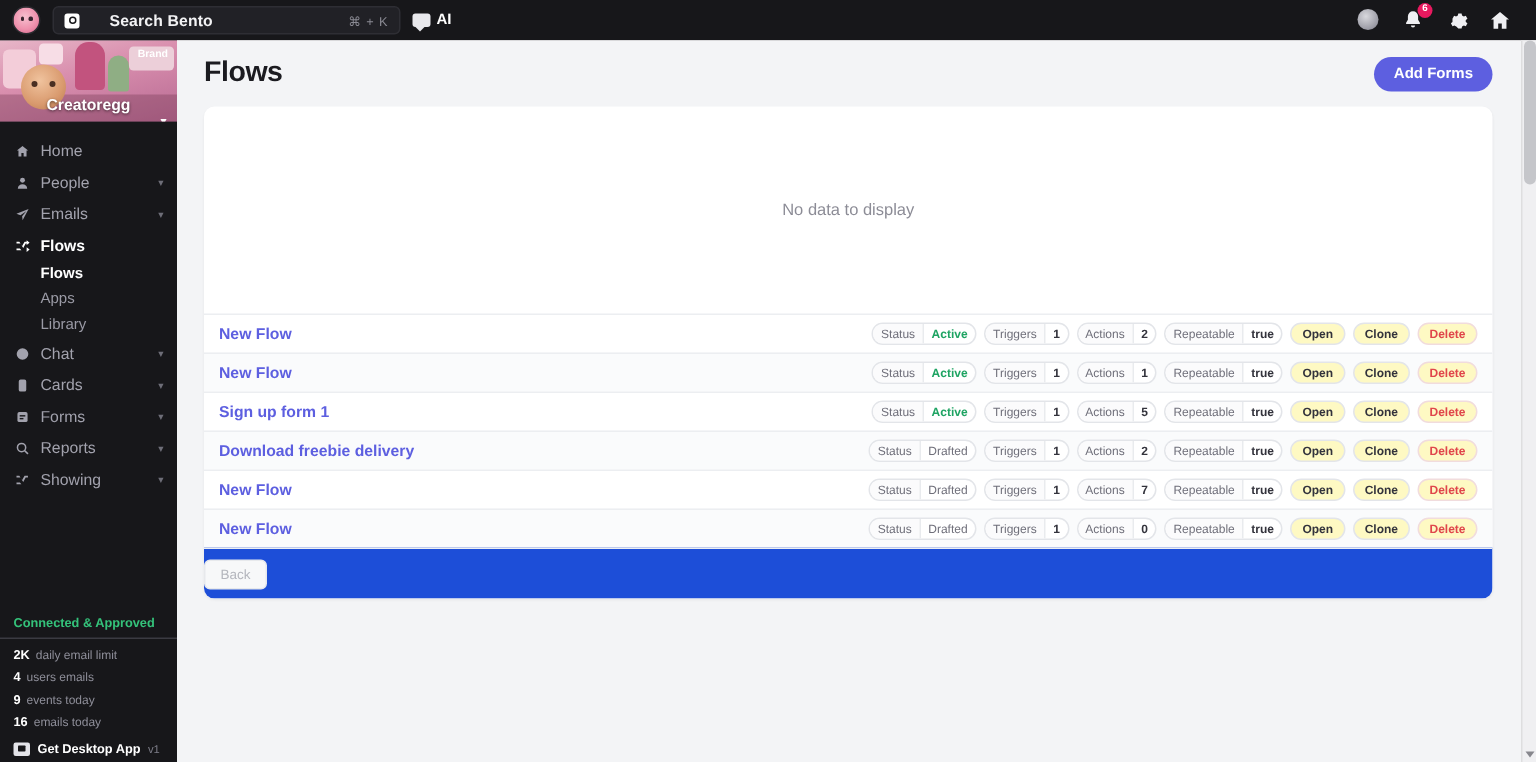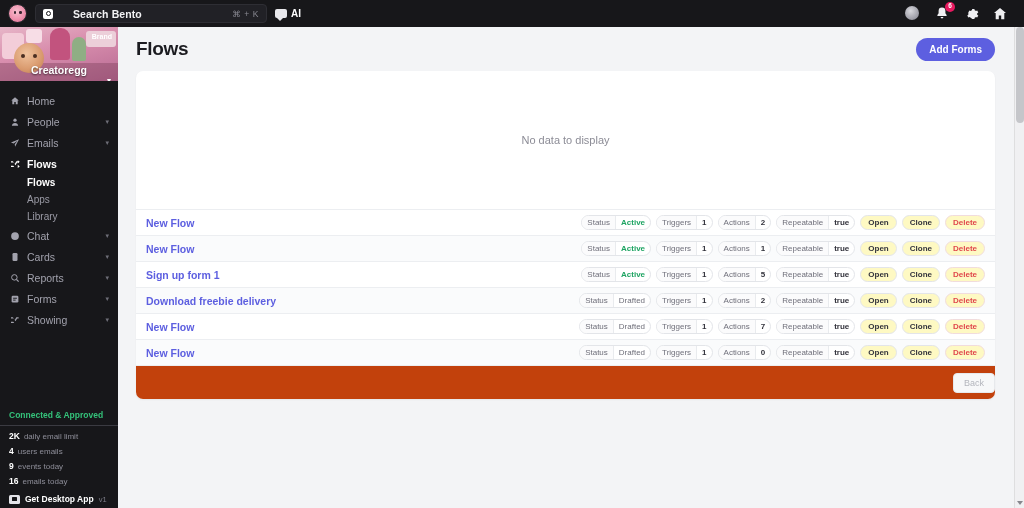--- a/index.html
+++ b/index.html
@@ -179,22 +179,22 @@
   }
   .pill-v.active { color: #1fa463; }
   .pill-v.drafted { color: #6f6f7a; font-weight: normal; }
   .btn-sm {
     border: 1px solid #e3e5e9; border-radius: 10px; height: 15px; padding: 0 7px;
     background: #fef9c3; font-size: 8px; color: #33333c; font-weight: bold;
     display: flex; align-items: center; cursor: pointer;
   }
   .btn-sm.danger { color: #e0464b; border-color: #f1dcdd; }
   .pager {
-    height: 34px; display: flex; align-items: center; justify-content: flex-end;
-    border-top: 1px solid #eceef1; background: #c2410c;
+    height: 34px; display: flex; align-items: center; justify-content: flex-start;
+    border-top: 1px solid #eceef1; background: #1d4ed8;
   }
   .back-btn {
     border: 1px solid #e7e9ec; background: #f7f8f9; color: #b4b6bd; font-size: 9px;
     border-radius: 4px; padding: 4px 10px; cursor: default;
   }
   .showing {
     text-align: right; color: #6f6f7a; font-size: 10px; padding: 11px 0 0 0;
   }
 
   
@@ -341,37 +341,37 @@
                 <rect x="4" y="1.6" width="8" height="12.8" rx="2"></rect>
               </svg>
             </span>
           <span>Cards</span>
           <span class="nav-chev">▾</span>
         </div>
 
         <div class="nav-item">
           <span class="nav-ico">
               <svg viewBox="0 0 16 16">
-                <circle cx="7" cy="7" r="4.4" fill="none" stroke="currentColor" stroke-width="1.6"></circle>
-                <path d="M10.4 10.4l3.4 3.4" stroke="currentColor" stroke-width="1.8"></path>
-              </svg>
-            </span>
-          <span>Reports</span>
-          <span class="nav-chev">▾</span>
-        </div>
-
-        <div class="nav-item">
-          <span class="nav-ico">
-              <svg viewBox="0 0 16 16">
                 <rect x="2.6" y="2.6" width="10.8" height="10.8" rx="2"></rect>
                 <rect x="5" y="6" width="6" height="1.5" fill="#17171a"></rect>
                 <rect x="5" y="9" width="4" height="1.5" fill="#17171a"></rect>
               </svg>
             </span>
           <span>Forms</span>
+          <span class="nav-chev">▾</span>
+        </div>
+
+        <div class="nav-item">
+          <span class="nav-ico">
+              <svg viewBox="0 0 16 16">
+                <circle cx="7" cy="7" r="4.4" fill="none" stroke="currentColor" stroke-width="1.6"></circle>
+                <path d="M10.4 10.4l3.4 3.4" stroke="currentColor" stroke-width="1.8"></path>
+              </svg>
+            </span>
+          <span>Reports</span>
           <span class="nav-chev">▾</span>
         </div>
 
         <div class="nav-item">
           <span class="nav-ico">
               <svg viewBox="0 0 16 16">
                 <path d="M1.6 3.4h3l3 4.6 2.6-4.6h3.6v2h-2.4l-2.6 4.6-3-4.6h-4.2zM1.6 10.6h3.6l1.6 2h-5.2z"></path>
               </svg>
             </span>
           <span>Showing</span>

